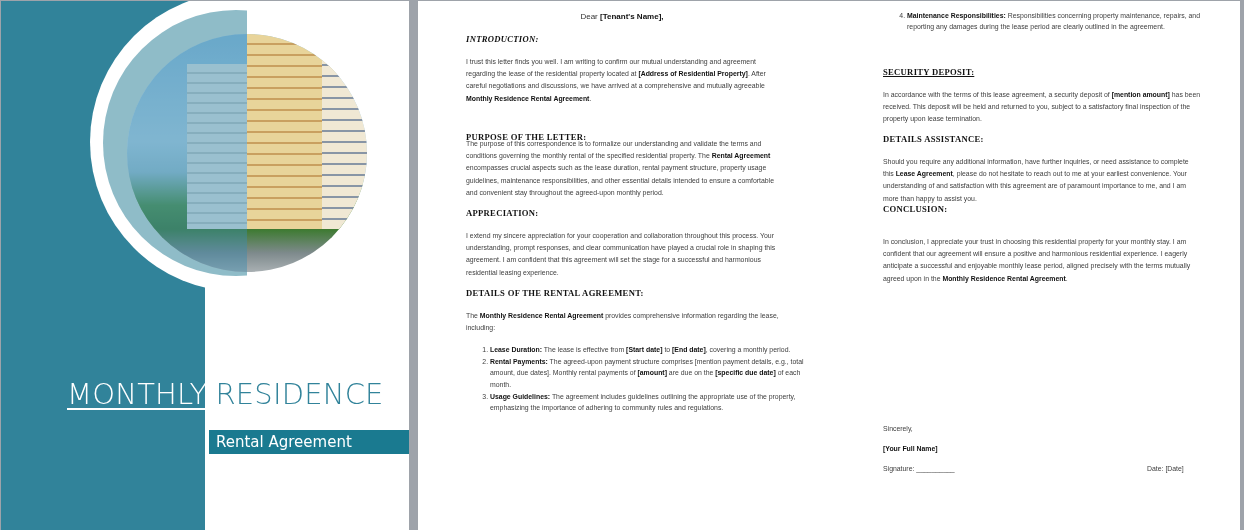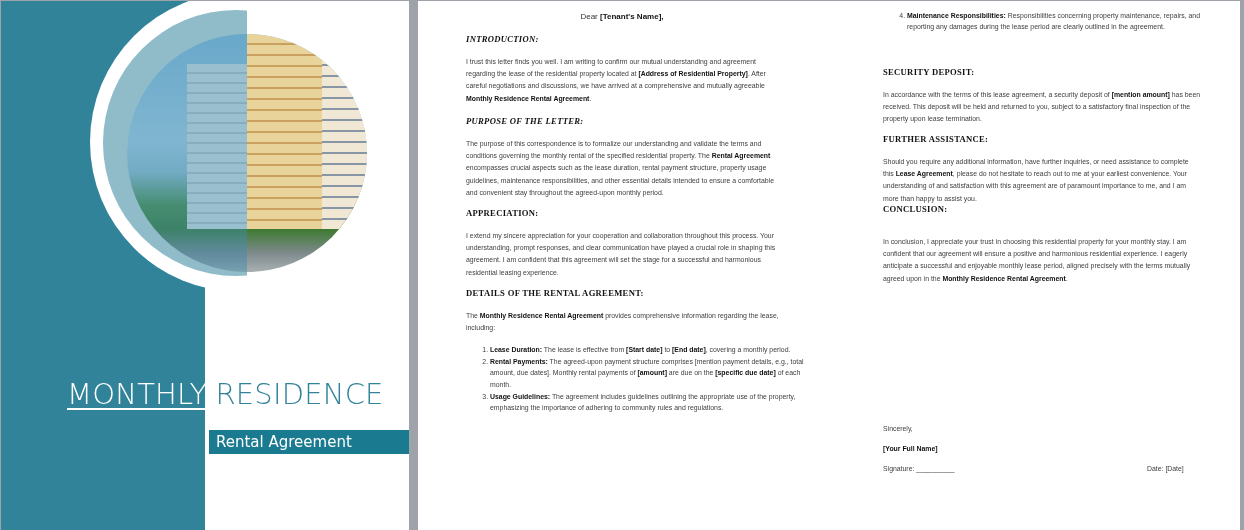--- a/index.html
+++ b/index.html
@@ -104,21 +104,21 @@
 <div class="page" id="page2">
   <div class="salutation">
     <span>Dear </span><b>[Tenant's Name],</b>
   </div>
 
   <div class="heading" style="top:33px;font-style:italic;">INTRODUCTION:</div>
   <div class="text" style="top:55px;">
     <span>I trust this letter finds you well. I am writing to confirm our mutual understanding and agreement regarding the lease of the residential property located at </span><b>[Address of Residential Property]</b><span>. After careful negotiations and discussions, we have arrived at a comprehensive and mutually agreeable </span><b>Monthly Residence Rental Agreement</b><span>.</span>
   </div>
 
-  <div class="heading" style="top:115px;font-style:italic;">PURPOSE OF THE LETTER:</div>
+  <div class="heading" style="top:131px;">PURPOSE OF THE LETTER:</div>
   <div class="text" style="top:137px;">
     <span>The purpose of this correspondence is to formalize our understanding and validate the terms and conditions governing the monthly rental of the specified residential property. The </span><b>Rental Agreement</b><span> encompasses crucial aspects such as the lease duration, rental payment structure, property usage guidelines, maintenance responsibilities, and other essential details intended to ensure a comfortable and convenient stay throughout the agreed-upon monthly period.</span>
   </div>
 
   <div class="heading" style="top:207px;">APPRECIATION:</div>
   <div class="text" style="top:229px;">I extend my sincere appreciation for your cooperation and collaboration throughout this process. Your understanding, prompt responses, and clear communication have played a crucial role in shaping this agreement. I am confident that this agreement will set the stage for a successful and harmonious residential leasing experience.</div>
 
   <div class="heading" style="top:287px;text-align:right;">DETAILS OF THE RENTAL AGREEMENT:</div>
   <div class="text" style="top:309px;">
     <span>The </span><b>Monthly Residence Rental Agreement</b><span> provides comprehensive information regarding the lease, including:</span>
@@ -137,26 +137,26 @@
   </ol>
 </div>
 
 <div class="page" id="page3">
   <ol class="list" start="4" style="top:9px;">
     <li>
       <b>Maintenance Responsibilities:</b><span> Responsibilities concerning property maintenance, repairs, and reporting any damages during the lease period are clearly outlined in the agreement.</span>
     </li>
   </ol>
 
-  <div class="heading" style="top:66px;">SECURITY DEPOSIT:</div>
+  <div class="heading" style="top:66px;text-decoration:underline;">SECURITY DEPOSIT:</div>
   <div class="text" style="top:88px;">
     <span>In accordance with the terms of this lease agreement, a security deposit of </span><b>[mention amount]</b><span> has been received. This deposit will be held and returned to you, subject to a satisfactory final inspection of the property upon lease termination.</span>
   </div>
 
-  <div class="heading" style="top:133px;">FURTHER ASSISTANCE:</div>
+  <div class="heading" style="top:133px;">DETAILS ASSISTANCE:</div>
   <div class="text" style="top:155px;">
     <span>Should you require any additional information, have further inquiries, or need assistance to complete this </span><b>Lease Agreement</b><span>, please do not hesitate to reach out to me at your earliest convenience. Your understanding of and satisfaction with this agreement are of paramount importance to me, and I am more than happy to assist you.</span>
   </div>
 
   <div class="heading" style="top:203px;">CONCLUSION:</div>
   <div class="text" style="top:235px;">
     <span>In conclusion, I appreciate your trust in choosing this residential property for your monthly stay. I am confident that our agreement will ensure a positive and harmonious residential experience. I eagerly anticipate a successful and enjoyable monthly lease period, aligned precisely with the terms mutually agreed upon in the </span><b>Monthly Residence Rental Agreement</b><span>.</span>
   </div>
 
   <div class="sig" style="left:48px; top:424px;">Sincerely,</div>

